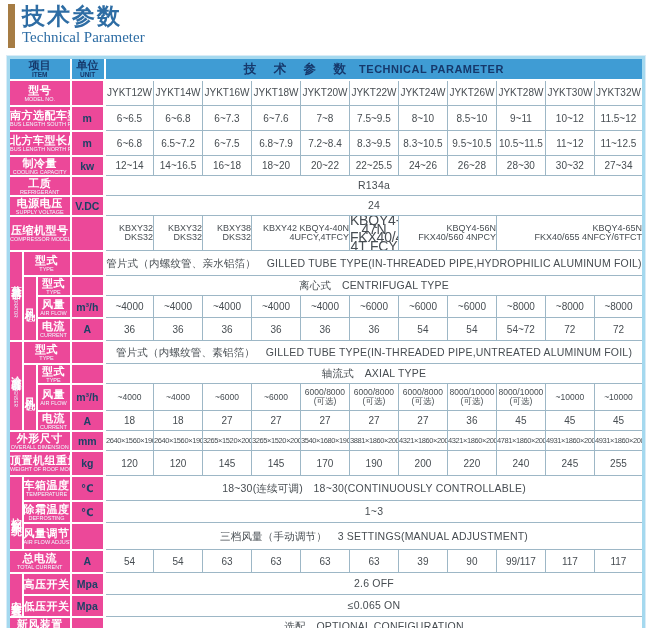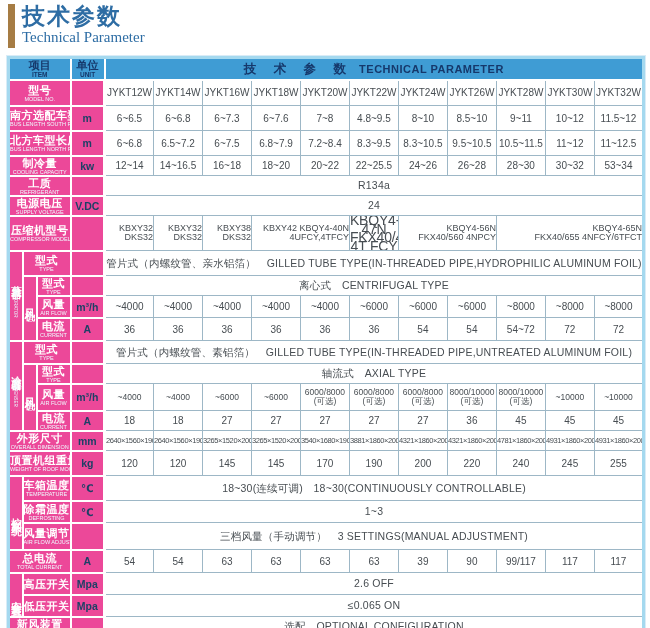--- a/index.html
+++ b/index.html
@@ -111,21 +111,21 @@
       <td colspan="3" class="lb">
         <span class="zh">南方选配车型</span>
               <span class="en6">BUS LENGTH SOUTH REGION</span>
       </td>
       <td class="un">m</td>
       <td class="dt">6~6.5</td>
       <td class="dt">6~6.8</td>
       <td class="dt">6~7.3</td>
       <td class="dt">6~7.6</td>
       <td class="dt">7~8</td>
-      <td class="dt">4.8~9.5</td>
+      <td class="dt">7.5~9.5</td>
       <td class="dt">8~10</td>
       <td class="dt">8.5~10</td>
       <td class="dt">9~11</td>
       <td class="dt">10~12</td>
       <td class="dt">11.5~12</td>
     </tr>
 
     <tr style="height:25px">
       <td colspan="3" class="lb">
         <span class="zh">北方车型长度</span>
@@ -154,21 +154,21 @@
       <td class="dt">12~14</td>
       <td class="dt">14~16.5</td>
       <td class="dt">16~18</td>
       <td class="dt">18~20</td>
       <td class="dt">20~22</td>
       <td class="dt">22~25.5</td>
       <td class="dt">24~26</td>
       <td class="dt">26~28</td>
       <td class="dt">28~30</td>
       <td class="dt">30~32</td>
-      <td class="dt">53~34</td>
+      <td class="dt">27~34</td>
     </tr>
 
     <tr style="height:18px">
       <td colspan="3" class="lb">
         <span class="zh">工质</span>
               <span class="en6">REFRIGERANT</span>
       </td>
       <td class="un"></td>
       <td colspan="11" class="dt sp">R134a</td>
     </tr>

